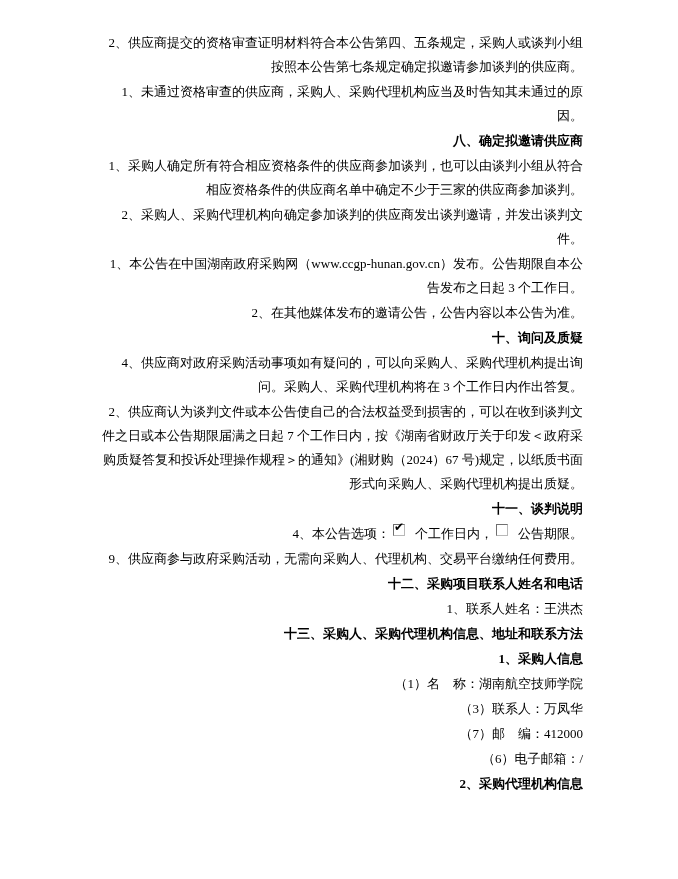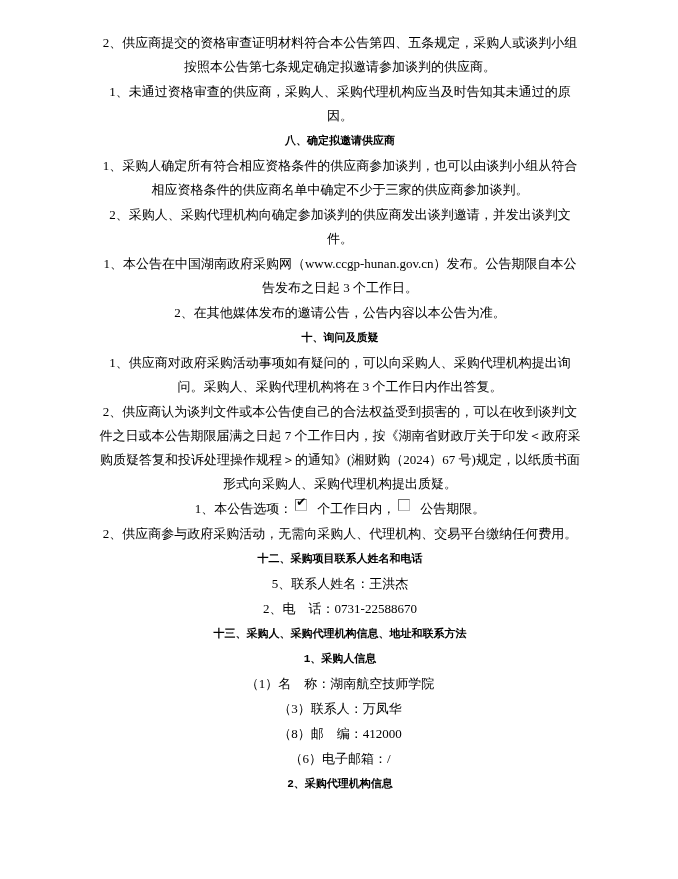--- a/index.html
+++ b/index.html
@@ -17,26 +17,25 @@
   .page {
     box-sizing: border-box;
     width: 678px;
     padding: 31px 95px 0 97px;
   }
   .para, .hd {
     font-size: 13px;
     line-height: 24px;
     margin: 0 0 1px 0;
     word-break: break-all;
-    text-align: center;
+    text-align: right;
   }
   .hd {
     font-weight: bold;
-    font-size: 11px;
-    font-family: Liberation Mono, monospace;
+    font-size: 13px;
   }
   .cb {
     display: inline-block;
     box-sizing: border-box;
     width: 12px;
     height: 12px;
     background: #ffffff;
     border: 1px solid;
     border-color: #6f6f6f #b8b8b8 #b8b8b8 #6f6f6f;
     vertical-align: 2px;
@@ -63,35 +62,35 @@
   <p class="para">1、未通过资格审查的供应商，采购人、采购代理机构应当及时告知其未通过的原因。</p>
 
   <h3 class="hd">八、确定拟邀请供应商</h3>
   <p class="para">1、采购人确定所有符合相应资格条件的供应商参加谈判，也可以由谈判小组从符合相应资格条件的供应商名单中确定不少于三家的供应商参加谈判。</p>
   <p class="para">2、采购人、采购代理机构向确定参加谈判的供应商发出谈判邀请，并发出谈判文件。</p>
 
   <p class="para">1、本公告在中国湖南政府采购网（www.ccgp-hunan.gov.cn）发布。公告期限自本公告发布之日起 3 个工作日。</p>
   <p class="para">2、在其他媒体发布的邀请公告，公告内容以本公告为准。</p>
 
   <h3 class="hd">十、询问及质疑</h3>
-  <p class="para">1、供应商对政府采购活动事项如有疑问的，可以向采购人、采购代理机构提出询问。采购人、采购代理机构将在 3 个工作日内作出答复。</p>
+  <p class="para">4、供应商对政府采购活动事项如有疑问的，可以向采购人、采购代理机构提出询问。采购人、采购代理机构将在 3 个工作日内作出答复。</p>
   <p class="para">2、供应商认为谈判文件或本公告使自己的合法权益受到损害的，可以在收到谈判文件之日或本公告期限届满之日起 7 个工作日内，按《湖南省财政厅关于印发＜政府采购质疑答复和投诉处理操作规程＞的通知》(湘财购（2024）67 号)规定，以纸质书面形式向采购人、采购代理机构提出质疑。</p>
 
+  <h3 class="hd">十一、谈判说明</h3>
   <p class="para">
-    <span>1、本公告选项：</span><span class="cb"><span class="mark">✔</span></span><span>个工作日内，</span><span class="cb"></span><span>公告期限。</span>
+    <span>4、本公告选项：</span><span class="cb"><span class="mark">✔</span></span><span>个工作日内，</span><span class="cb"></span><span>公告期限。</span>
   </p>
-  <p class="para">2、供应商参与政府采购活动，无需向采购人、代理机构、交易平台缴纳任何费用。</p>
+  <p class="para">9、供应商参与政府采购活动，无需向采购人、代理机构、交易平台缴纳任何费用。</p>
 
   <h3 class="hd">十二、采购项目联系人姓名和电话</h3>
-  <p class="para">5、联系人姓名：王洪杰</p>
-  <p class="para">2、电　话：0731-22588670</p>
+  <p class="para">1、联系人姓名：王洪杰</p>
 
   <h3 class="hd">十三、采购人、采购代理机构信息、地址和联系方法</h3>
 
   <h3 class="hd">1、采购人信息</h3>
   <p class="para">（1）名　称：湖南航空技师学院</p>
   <p class="para">（3）联系人：万凤华</p>
-  <p class="para">（8）邮　编：412000</p>
+  <p class="para">（7）邮　编：412000</p>
   <p class="para">（6）电子邮箱：/</p>
 
   <h3 class="hd">2、采购代理机构信息</h3>
 
 </div>
 
 </body></html>

